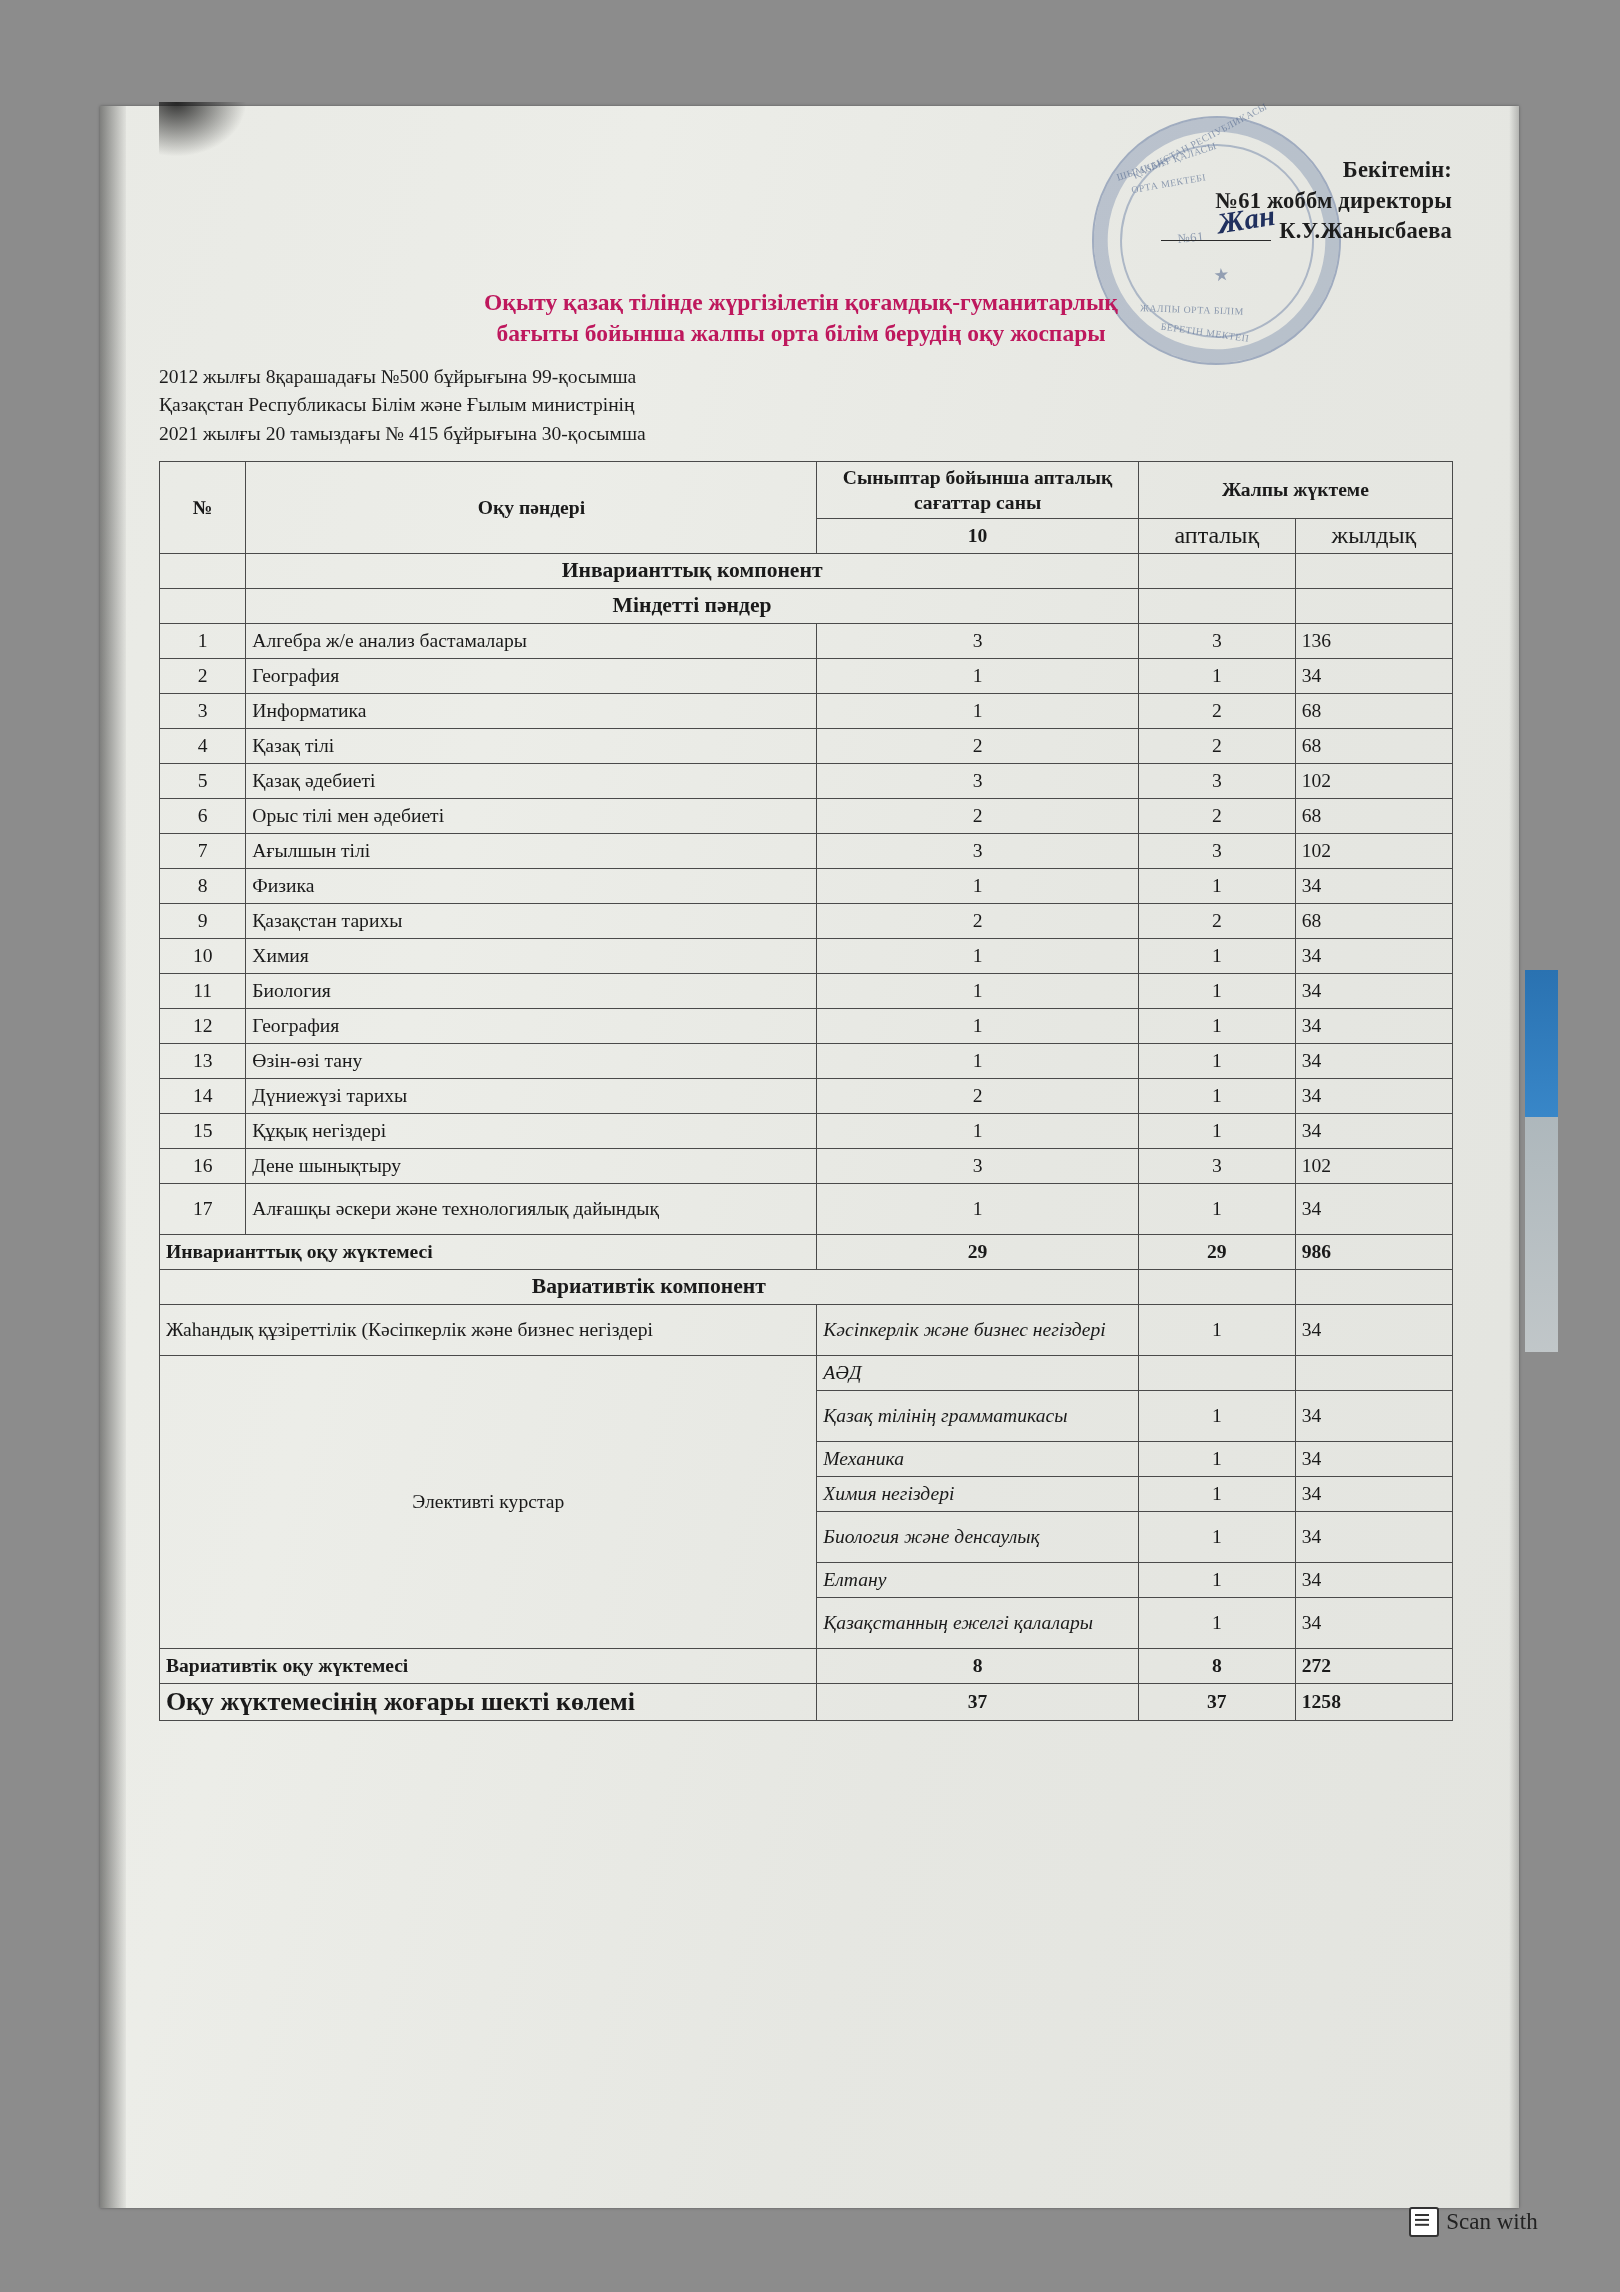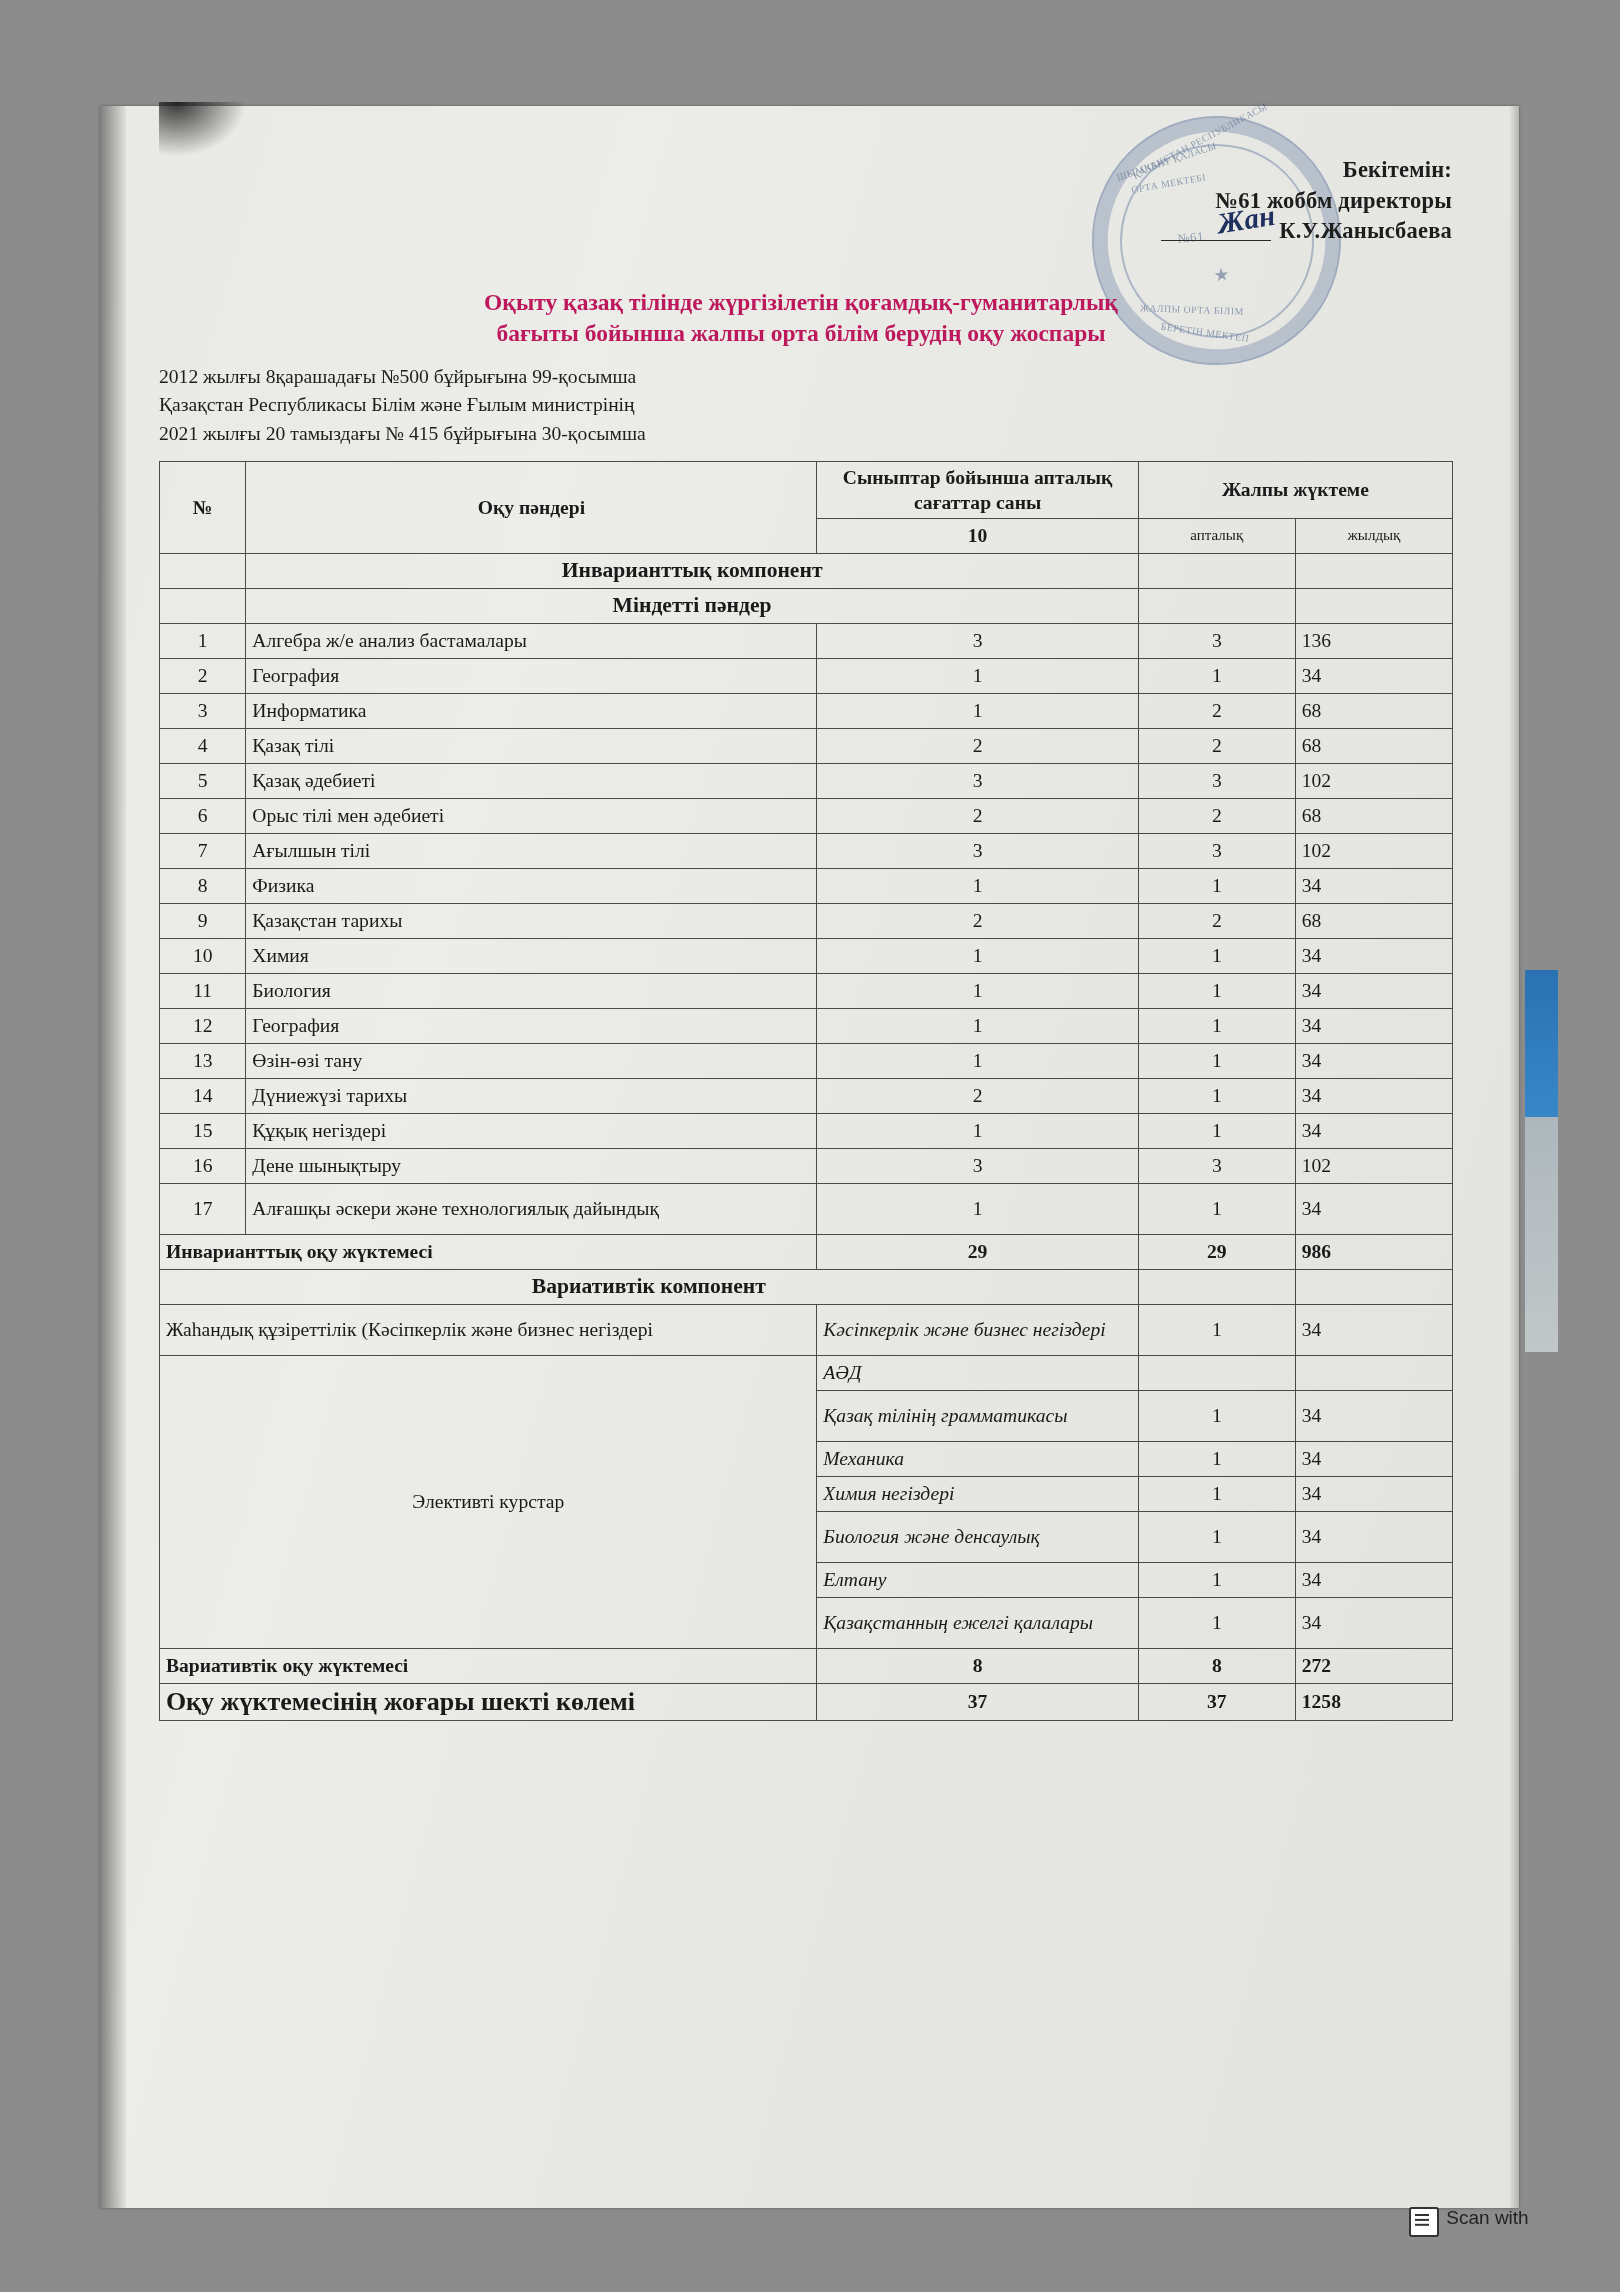--- a/index.html
+++ b/index.html
@@ -189,39 +189,40 @@
     padding: 2.9px 5.9px;
     vertical-align: middle;
   }
   .c-num { width: 63px; text-align: center; }
   .c-subj { width: 488px; }
   .c-week { width: 269px; text-align: center; }
   .c-ap { width: 125px; text-align: center; }
   .c-yr { width: 125px; text-align: left; }
 
   .hd { text-align: center; font-weight: bold; line-height: 1.28; }
-  .hd-small { text-align: center; font-size: 15px; }
+  .hd-small { text-align: center; font-size: 24px; }
   .center { text-align: center; }
   .bold { font-weight: bold; }
   .sect { text-align: center; font-weight: bold; font-size: 21.6px; }
   .ital { font-style: italic; }
 
   .row-h { height: 35px; }
   .rowtall { height: 51px; }
 
   
   .scan-with {
     position: absolute;
     left: 1409px;
     top: 2207px;
     display: flex;
+    align-items: center;
     gap: 7.8px;
     color: #222;
-    font-family: Liberation Sans, sans-serif;
-    font-size: 19px;
+    font-family: Liberation Serif, serif;
+    font-size: 23px;
   }
   .scan-icon {
     width: 25.5px; height: 25.5px;
     border: 2px solid #333;
     border-radius: 2.9px;
     position: relative;
     background: #fff;
   }
   .scan-icon::before {
     content: "";

